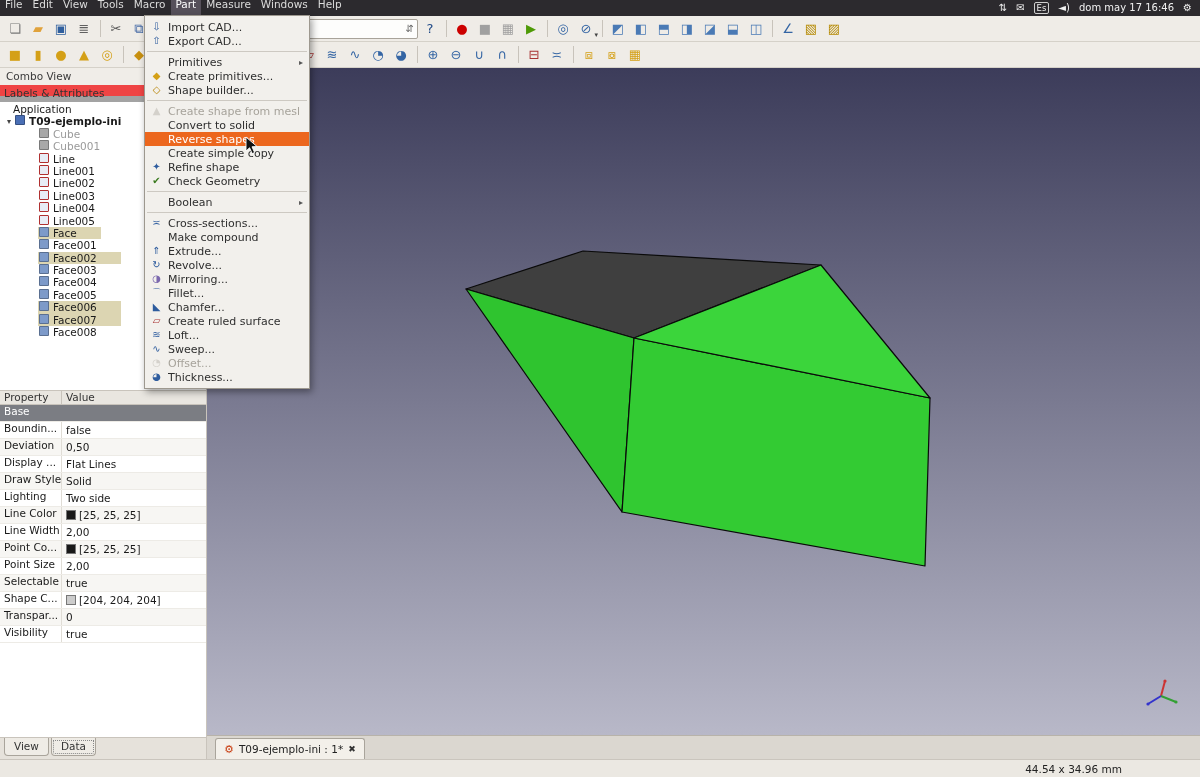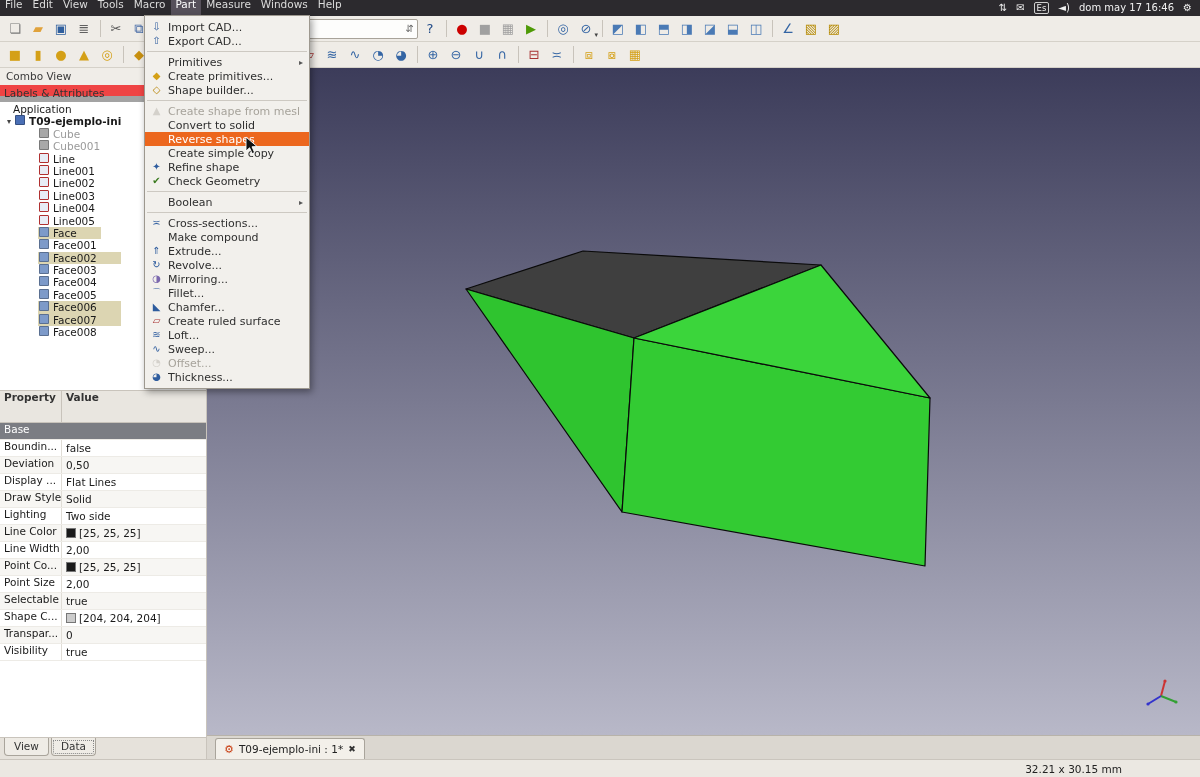--- a/index.html
+++ b/index.html
@@ -40,21 +40,21 @@
   .tree-row { height:12.4px; display:flex; align-items:center; white-space:nowrap; }
   .expander { width:10px; font-size:8px; color:#444; text-align:center; flex:none; }
   .hl-wrap { display:flex; height:100%; padding:0 24px 0 1px; }
   .tree-row.selected .hl-wrap { background:#dcd5b2; }
   .ticon { width:10px; height:10px; flex:none; margin-right:4px; border:1px solid rgba(0,0,0,.28); border-radius:1px; }
   .tlabel { color:#1a1a1a; }
   .tree-row.gray .tlabel { color:#9a9a9a; }
   .tree-row.bold .tlabel { font-weight:bold; }
 
   .prop-panel { flex:1; background:#fff; border-top:1px solid #c9c4bc; display:flex; flex-direction:column; font-size:10.5px; overflow:hidden; }
-  .prop-header { height:32px; display:flex; background:#e9e6e0; border-bottom:1px solid #c8c3bb; color:#333;font-weight:bold; }
+  .prop-header { height:14px; display:flex; background:#e9e6e0; border-bottom:1px solid #c8c3bb; color:#333; }
   .prop-header .c1 { width:62px; padding-left:4px; border-right:1px solid #c8c3bb; }
   .prop-header .c2 { padding-left:4px; }
   .prop-row { height:17px; display:flex; border-bottom:1px solid #edebe6; background:#fff; }
   .prop-row:nth-child(odd) { background:#f7f6f3; }
   .pname { width:62px; padding-left:4px; border-right:1px solid #e0ddd6; overflow:hidden; white-space:nowrap; color:#1a1a1a; }
   .pval { flex:1; padding-left:4px; display:flex; align-items:center; gap:3px; overflow:hidden; white-space:nowrap; color:#1a1a1a; }
   .prop-row.group { background:#7b7d83 !important; }
   .prop-row.group .pname { width:100%; border-right:none; color:#fff; }
   .swatch { display:none; width:10px; height:10px; border:1px solid #777; flex:none; }
   .swatch.shown { display:inline-block; }
@@ -746,21 +746,21 @@
         <div class="doc-tab">
           <span class="doc-icon">⚙</span>
           <span>T09-ejemplo-ini : 1*</span>
           <span class="doc-close">✖</span>
         </div>
       </div>
     </div>
   </div>
 
   <div class="statusbar">
-    <span class="dims">32.21 x 30.15 mm</span>
+    <span class="dims">44.54 x 34.96 mm</span>
   </div>
 
   <div class="menu-popup">
 
       <div class="mi">
         <span class="micon" style="color: rgb(46, 92, 158);">⇩</span>
         <span class="mlabel">Import CAD...</span>
         <span class="marrow"></span>
       </div>
 

